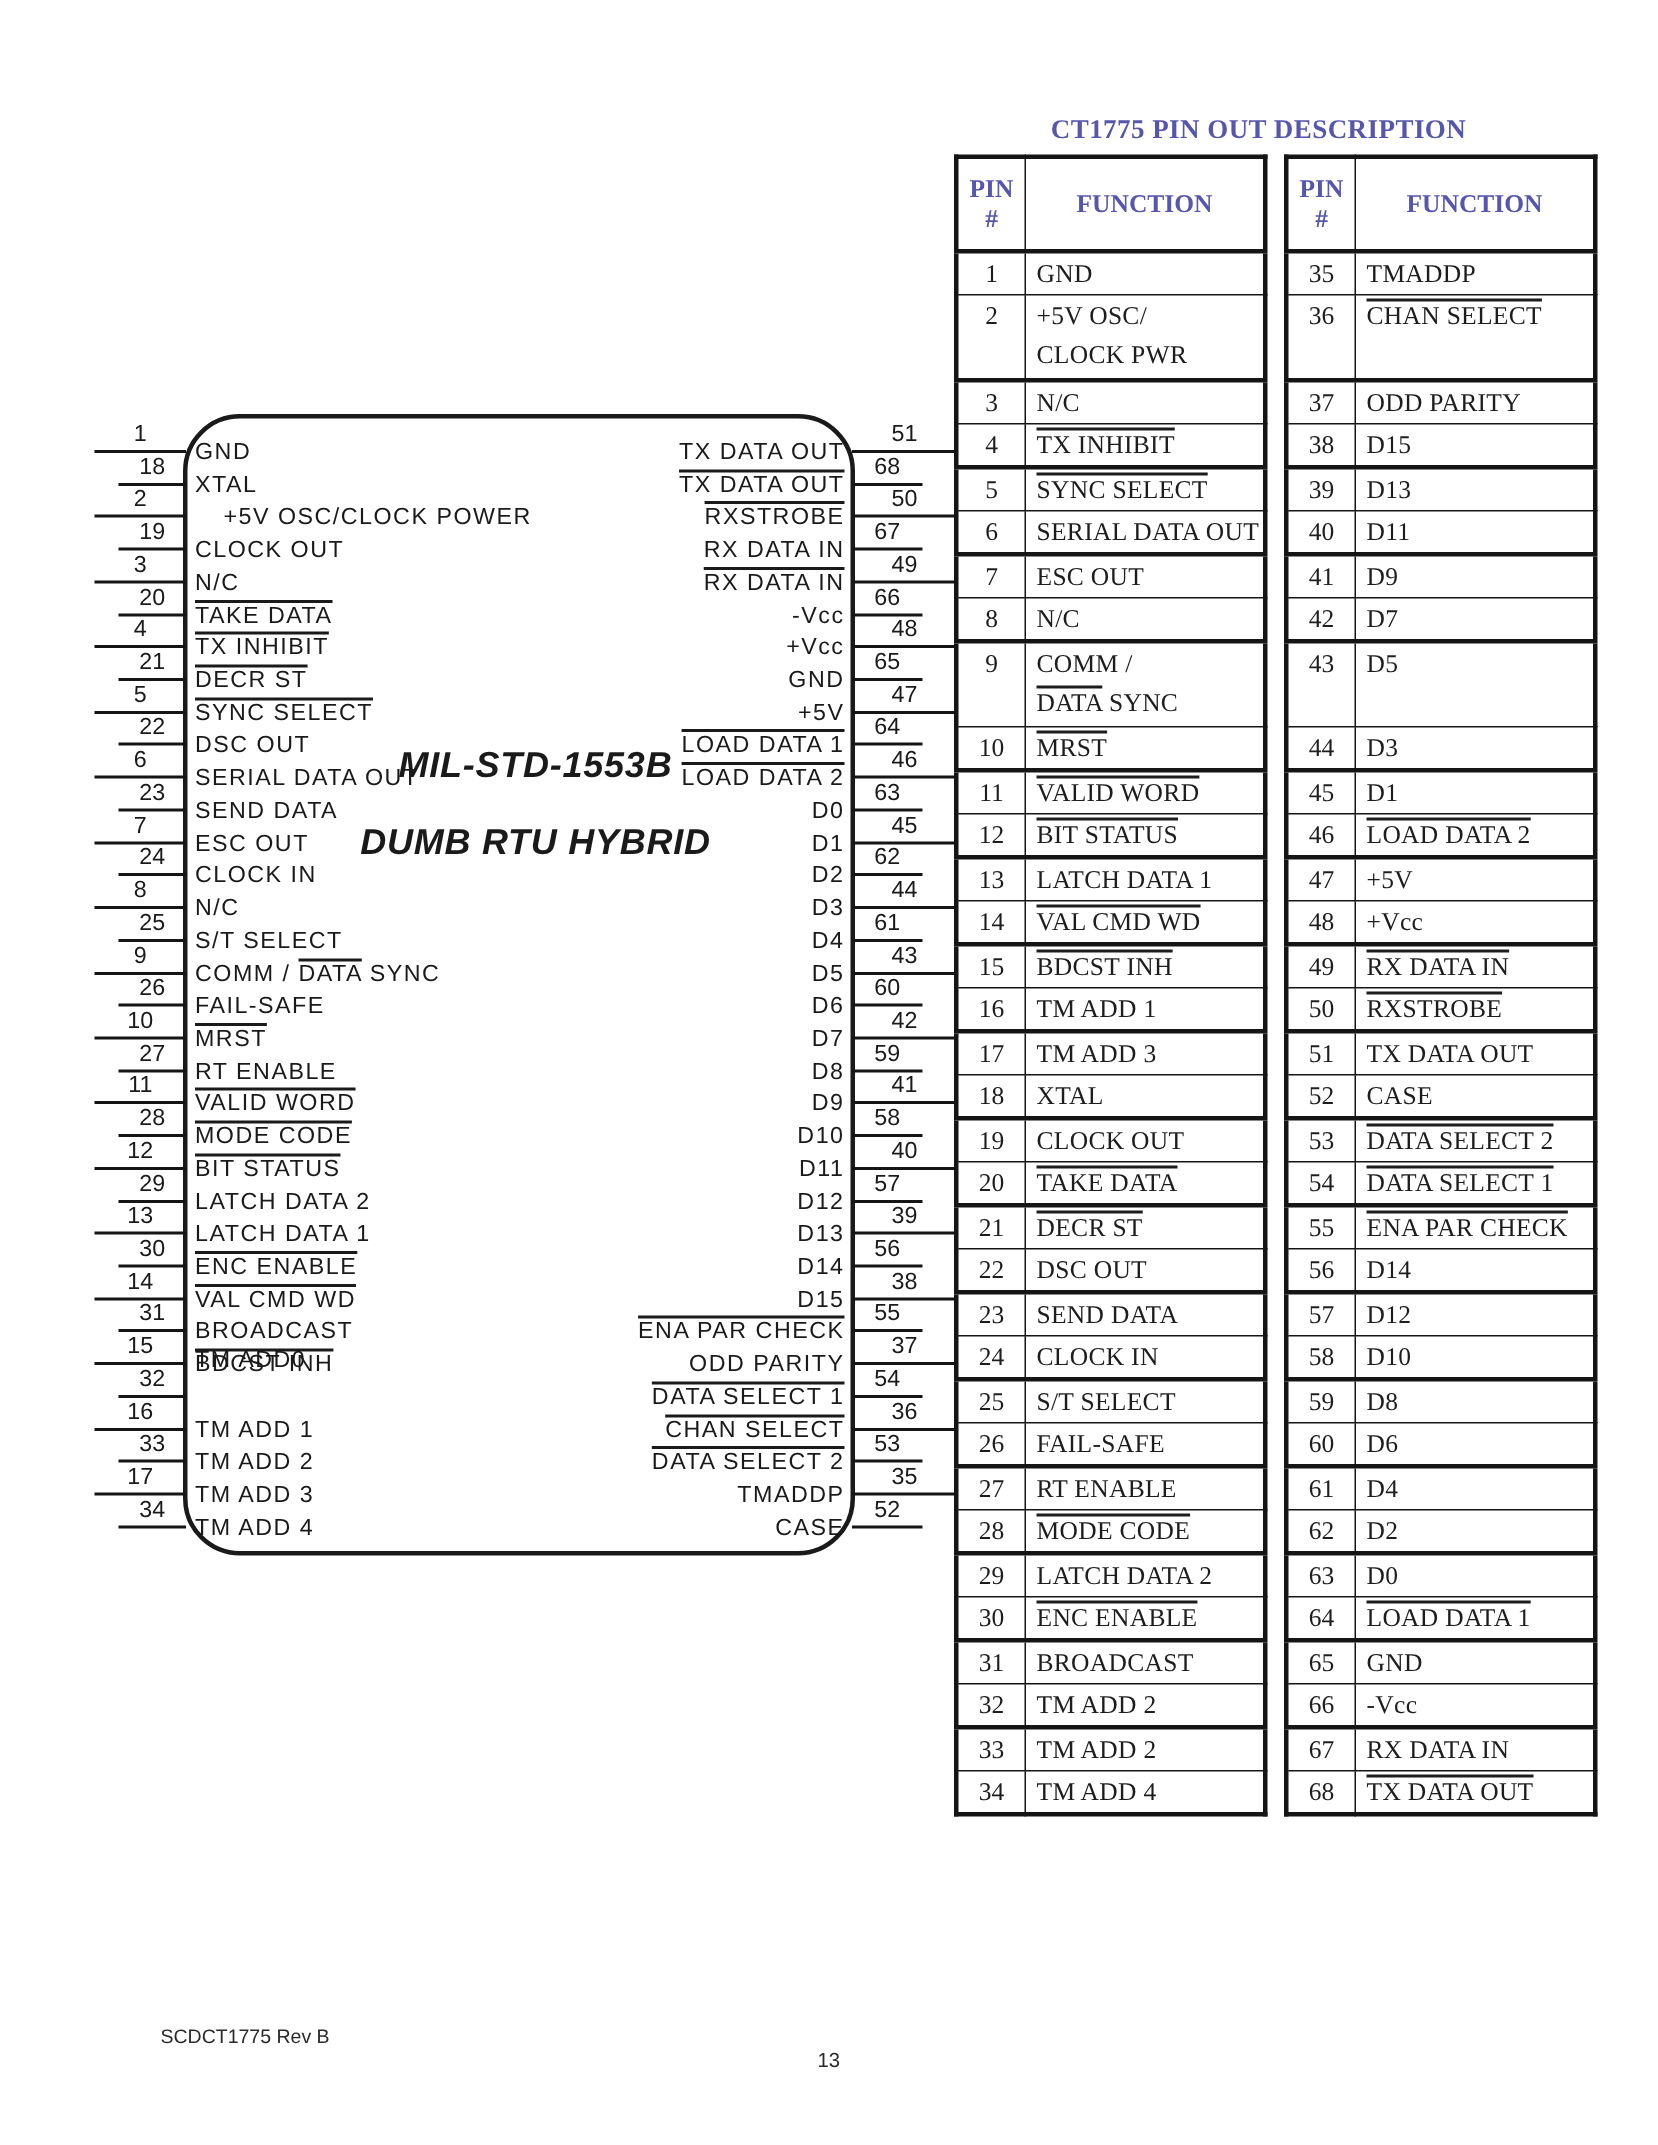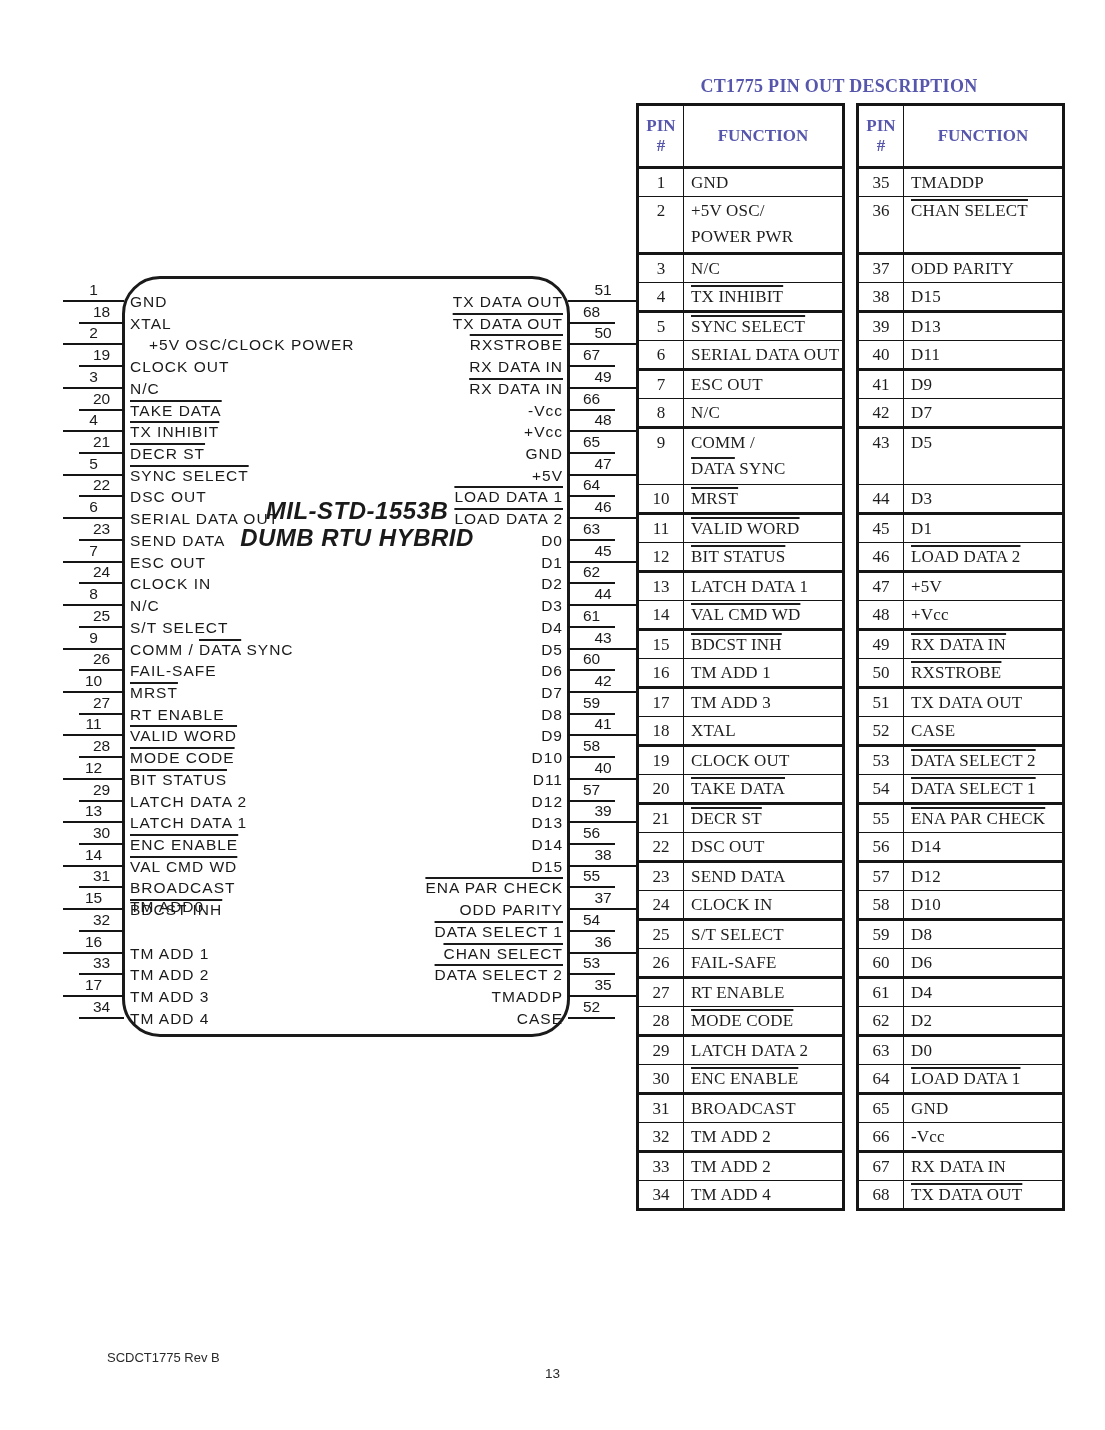--- a/index.html
+++ b/index.html
@@ -20,21 +20,21 @@
   td.pin-c,td.fn-c{line-height:26px;padding-top:1px;padding-bottom:0;}
   tr.row{height:28.5px;} tr.tall{height:57px;}
   tr.grp td{border-top:3px solid #151515;}
   .bar{text-decoration:overline;text-decoration-thickness:1.5px;}
 
   
   #diagram{position:absolute;left:0;top:0;width:1105px;height:1430px;}
   .chip-body{position:absolute;left:122px;top:276px;width:448px;height:761px;box-sizing:border-box;
     border:3px solid #1a1a1a;border-radius:38px;text-align:center;padding-top:188px;padding-left:22px;background:#fff;}
   .chip-title{font-size:37px;font-weight:bold;letter-spacing:1px;color:#1a1a1a;}
-  .chip-sub{font-size:24px;font-weight:bold;font-style:italic;letter-spacing:.5px;line-height:27px;color:#1a1a1a;}
+  .chip-sub{font-size:24px;font-weight:bold;font-style:italic;letter-spacing:.5px;line-height:27px;color:#1a1a1a;margin-top:24px;}
   .chip-sub.first{margin-top:30px;}
   .lead{position:absolute;height:20px;line-height:19px;border-bottom:2.2px solid #151515;
     text-align:center;font-size:15.5px;color:#1a1a1a;}
   .plabel{position:absolute;font-size:15.5px;letter-spacing:1px;line-height:16px;white-space:nowrap;color:#1a1a1a;}
   .plabel.rgt{text-align:right;}
 
   
   .caption{position:absolute;left:0;top:1311px;width:1105px;text-align:center;
     font-family:"Liberation Serif",serif;font-weight:bold;font-size:19px;color:#5656AC;letter-spacing:.2px;}
   .footer-ref{position:absolute;left:107px;top:1350px;font-size:13px;color:#2a2a2a;}
@@ -56,21 +56,21 @@
             <th class="fn-h">FUNCTION</th>
           </tr>
         </thead>
         <tbody>
           <tr class="row">
             <td class="pin-c">1</td>
             <td class="fn-c"><span>GND</span></td>
           </tr>
           <tr class="row tall">
             <td class="pin-c">2</td>
-            <td class="fn-c"><span>+5V OSC/</span><br><span>POWER PWR</span></td>
+            <td class="fn-c"><span>+5V OSC/</span><br><span>CLOCK PWR</span></td>
           </tr>
           <tr class="row grp">
             <td class="pin-c">3</td>
             <td class="fn-c"><span>N/C</span></td>
           </tr>
           <tr class="row">
             <td class="pin-c">4</td>
             <td class="fn-c"><span class="bar">TX INHIBIT</span></td>
           </tr>
           <tr class="row grp">

